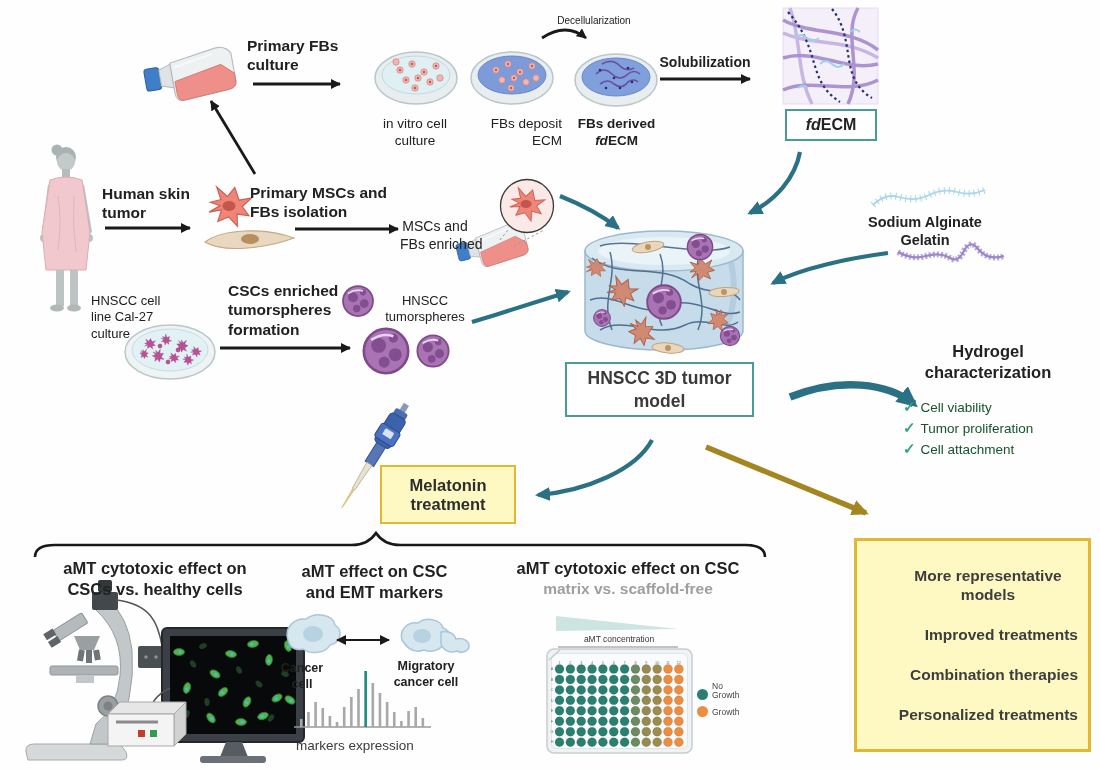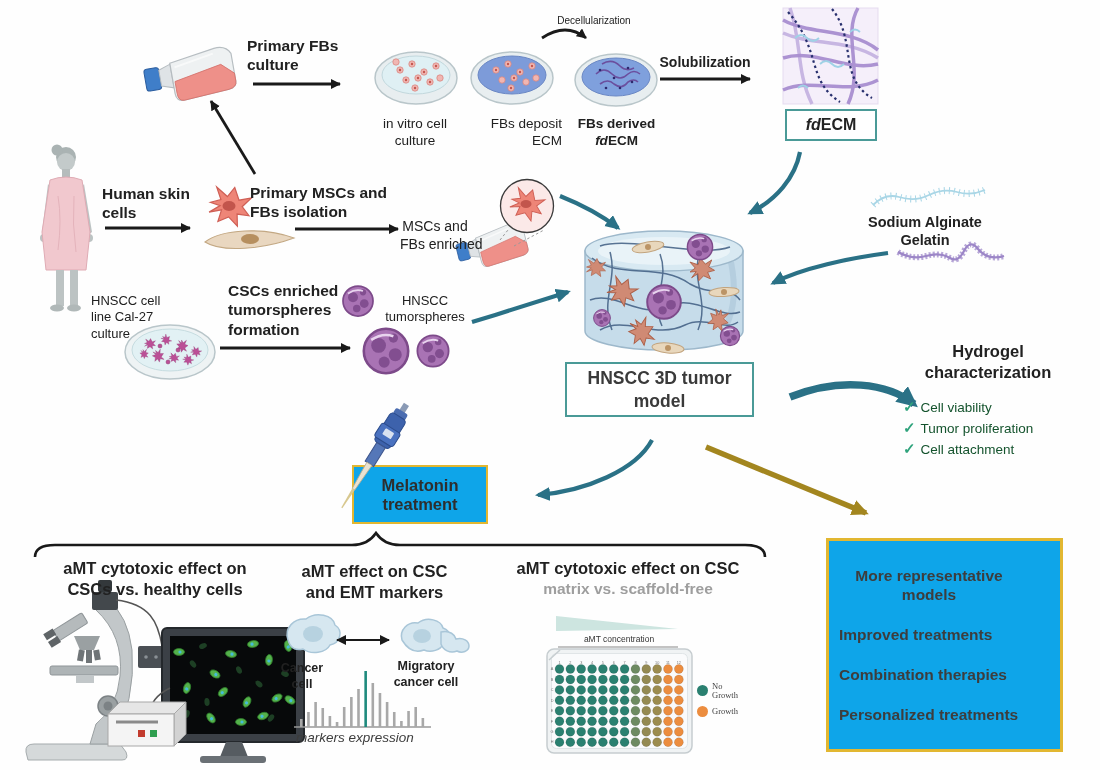--- a/index.html
+++ b/index.html
@@ -3,29 +3,29 @@
 <meta charset="utf-8">
 <style>
   html,body{margin:0;padding:0;background:#fff;}
   #canvas{position:relative;width:1100px;height:770px;background:#fefefe;overflow:hidden;
           font-family:"Liberation Sans",sans-serif;}
   svg{position:absolute;left:0;top:0;}
   .lbl{position:absolute;color:#212121;line-height:1.25;}
   .lbl .ln{display:block;white-space:nowrap;}
   .b{font-weight:bold;}
   .ctr{text-align:center;}
-  .it{font-style:italic;}
+  .it{margin-top:8px;}
   .gray{color:#9e9e9e;}
   .tealbox{position:absolute;background:#fff;border:2.5px solid #4a9a97;display:flex;
            flex-direction:column;justify-content:center;align-items:center;}
-  .yellowbox{position:absolute;background:#0ea5e9;border:2.5px solid #e2b731;}
+  .yellowbox{position:absolute;background:#fef9c3;border:2.5px solid #e2b731;margin-left:28px;}
   .chk{position:absolute;display:flex;align-items:center;white-space:nowrap;}
   .chk .ck{color:#2fa37c;font-weight:bold;font-size:15px;margin-right:5px;}
   .chk .ct{font-size:13.5px;color:#14532d;}
-  .legend-row{position:absolute;display:flex;align-items:center;font-family:Liberation Serif, serif;}
+  .legend-row{position:absolute;display:flex;align-items:flex-end;}
   .legend-dot{width:11px;height:11px;border-radius:50%;margin-right:4px;flex:0 0 auto;}
   .legend-txt{font-size:8.5px;line-height:1.05;color:#444;width:36px;}
   .outitem{font-weight:bold;font-size:15.5px;color:#3d3d3d;text-align:center;line-height:1.25;}
 </style>
 </head>
 <body>
 
 <div id="canvas">
 
 <svg width="1100" height="770" viewBox="0 0 1100 770">
@@ -594,21 +594,21 @@
 </div>
 <div class="lbl ctr b" style="left:655px;top:54px;width:100px;font-size:14px;">
   <span class="ln">Solubilization</span>
 </div>
 <div class="tealbox b" style="left:785px;top:109px;width:88px;height:28px;font-size:16px;color:#222;">
   <span><i>fd</i><span>ECM</span></span>
 </div>
 
 <div class="lbl b" style="left:102px;top:184px;font-size:15.5px;">
   <span class="ln">Human skin</span>
-      <span class="ln">cells</span>
+      <span class="ln">tumor</span>
 </div>
 <div class="lbl b" style="left:250px;top:183px;font-size:15.5px;">
   <span class="ln">Primary MSCs and</span>
       <span class="ln">FBs isolation</span>
 </div>
 <div class="lbl ctr" style="left:400px;top:184px;width:70px;font-size:14px;margin-top:34px;">
   <span class="ln">MSCs and</span>
       <span class="ln">FBs enriched</span>
 </div>
 
@@ -689,21 +689,21 @@
 </div>
 <div class="legend-row" style="left:697px;top:682px;">
   <span class="legend-dot" style="background: rgb(42, 128, 112);"></span>
   <span class="legend-txt">No Growth</span>
 </div>
 <div class="legend-row" style="left:697px;top:706px;">
   <span class="legend-dot" style="background: rgb(236, 141, 63);"></span>
   <span class="legend-txt">Growth</span>
 </div>
 
-<div class="yellowbox" style="left:826px;top:538px;width:211px;height:200px;border-width:3px;display:flex;flex-direction:column;justify-content:space-evenly;align-items:flex-start;padding:4px 10px;box-sizing:content-box;">
+<div class="yellowbox" style="left:826px;top:538px;width:211px;height:200px;border-width:3px;display:flex;flex-direction:column;justify-content:space-evenly;align-items:flex-end;padding:4px 10px;box-sizing:content-box;">
   <div class="outitem" style="width:180px;">More representative models</div>
   <div class="outitem">Improved treatments</div>
   <div class="outitem">Combination therapies</div>
   <div class="outitem">Personalized treatments</div>
 </div>
 
 <svg width="120" height="150" viewBox="0 0 120 150" style="left:318px;top:392px;z-index:2;pointer-events:none;">
   <g transform="translate(80,26) rotate(32)">
     <rect x="-3" y="-16" width="6" height="10" fill="#8a9ab5"></rect>
     <rect x="-7" y="-8" width="14" height="7" rx="2" fill="#4a6cb0"></rect>

